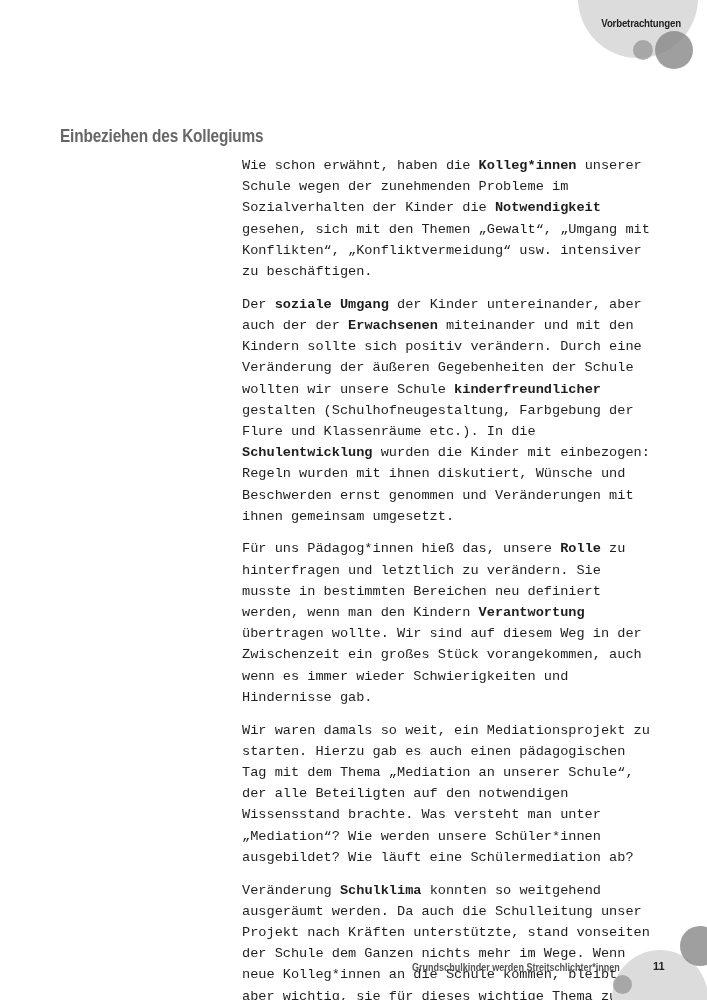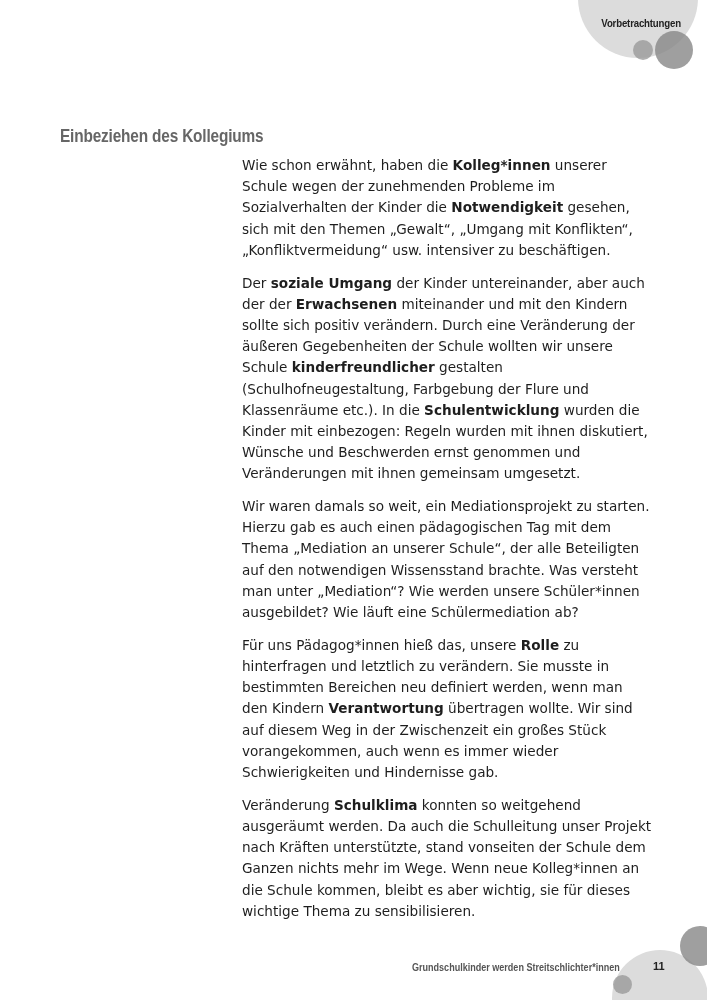--- a/index.html
+++ b/index.html
@@ -21,21 +21,21 @@
   .heading {
     position:absolute; left:60px; top:126px;
     font-family:"Liberation Sans", sans-serif; font-weight:bold; font-size:17.5px;
     color:#666666; letter-spacing:-0.2px; transform:scaleX(0.88); transform-origin:left;
     white-space:nowrap; margin:0;
   }
   .body-text {
     position:absolute; left:242px; top:155px; width:410px;
     font-size:13.6px; line-height:21.2px; color:#1e1e1e;
   }
-  .body-text p { margin:0 0 11.5px 0; }
+  .body-text p { margin:0 0 11.5px 0;font-family:Liberation Mono, monospace; }
   .body-text b { font-weight:bold; }
   .c-big-bot { left:612px; top:950px; width:96px; height:96px; background:#dcdcdc; }
   .c-small-bot { left:613px; top:975px; width:19px; height:19px; background:rgba(150,150,150,0.75); }
   .c-mid-bot { left:680px; top:926px; width:40px; height:40px; background:rgba(135,135,135,0.8); }
   .footer-title {
     position:absolute; left:412px; top:961px;
     font-family:"Liberation Sans", sans-serif; font-weight:bold; font-size:10.5px;
     color:#555; white-space:nowrap; transform:scaleX(0.86); transform-origin:left;
   }
   .page-num {
@@ -49,22 +49,22 @@
 <div class="circle c-big-top"></div>
 <div class="circle c-small-top"></div>
 <div class="circle c-mid-top"></div>
 <div class="section-tag">Vorbetrachtungen</div>
 
 <h2 class="heading">Einbeziehen des Kollegiums</h2>
 
 <div class="body-text">
   <p><span>Wie schon erwähnt, haben die </span><b>Kolleg*innen</b><span> unserer Schule wegen der zunehmenden Probleme im Sozialverhalten der Kinder die </span><b>Notwendigkeit</b><span> gesehen, sich mit den Themen „Gewalt“, „Umgang mit Konflikten“, „Konfliktvermeidung“ usw. intensiver zu beschäftigen.</span></p>
   <p><span>Der </span><b>soziale Umgang</b><span> der Kinder untereinander, aber auch der der </span><b>Erwachsenen</b><span> miteinander und mit den Kindern sollte sich positiv verändern. Durch eine Veränderung der äußeren Gegebenheiten der Schule wollten wir unsere Schule </span><b>kinderfreundlicher</b><span> gestalten (Schulhofneugestaltung, Farbgebung der Flure und Klassenräume etc.). In die </span><b>Schulentwicklung</b><span> wurden die Kinder mit einbezogen: Regeln wurden mit ihnen diskutiert, Wünsche und Beschwerden ernst genommen und Veränderungen mit ihnen gemeinsam umgesetzt.</span></p>
+  <p><span>Für uns Pädagog*innen hieß das, unsere </span><b>Rolle</b><span> zu hinterfragen und letztlich zu verändern. Sie musste in bestimmten Bereichen neu definiert werden, wenn man den Kindern </span><b>Verantwortung</b><span> übertragen wollte. Wir sind auf diesem Weg in der Zwischenzeit ein großes Stück vorangekommen, auch wenn es immer wieder Schwierigkeiten und Hindernisse gab.</span></p>
   <p><span>Wir waren damals so weit, ein Mediationsprojekt zu starten. Hierzu gab es auch einen pädagogischen Tag mit dem Thema „Mediation an unserer Schule“, der alle Beteiligten auf den notwendigen Wissensstand brachte. Was versteht man unter „Mediation“? Wie werden unsere Schüler*innen ausgebildet? Wie läuft eine Schülermediation ab?</span></p>
-  <p><span>Für uns Pädagog*innen hieß das, unsere </span><b>Rolle</b><span> zu hinterfragen und letztlich zu verändern. Sie musste in bestimmten Bereichen neu definiert werden, wenn man den Kindern </span><b>Verantwortung</b><span> übertragen wollte. Wir sind auf diesem Weg in der Zwischenzeit ein großes Stück vorangekommen, auch wenn es immer wieder Schwierigkeiten und Hindernisse gab.</span></p>
   <p><span>Veränderung </span><b>Schulklima</b><span> konnten so weitgehend ausgeräumt werden. Da auch die Schulleitung unser Projekt nach Kräften unterstützte, stand vonseiten der Schule dem Ganzen nichts mehr im Wege. Wenn neue Kolleg*innen an die Schule kommen, bleibt es aber wichtig, sie für dieses wichtige Thema zu sensibilisieren.</span></p>
 </div>
 
 <div class="circle c-big-bot"></div>
 <div class="circle c-small-bot"></div>
 <div class="circle c-mid-bot"></div>
 <div class="footer-title">Grundschulkinder werden Streitschlichter*innen</div>
 <div class="page-num">11</div>
 
 </body></html>

